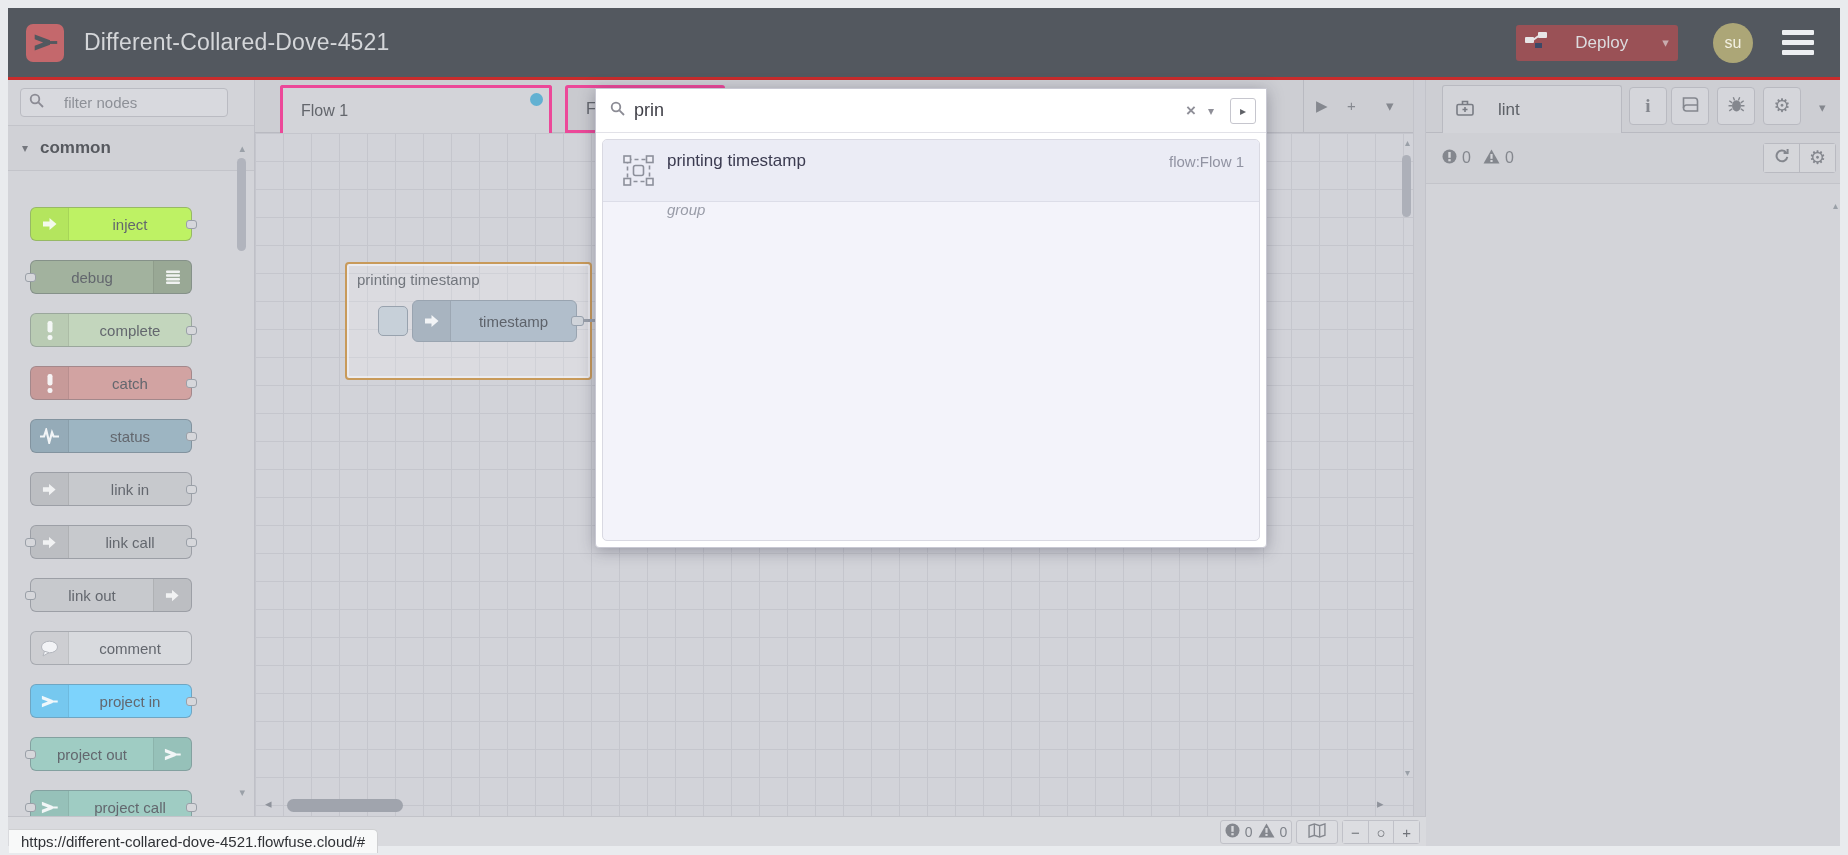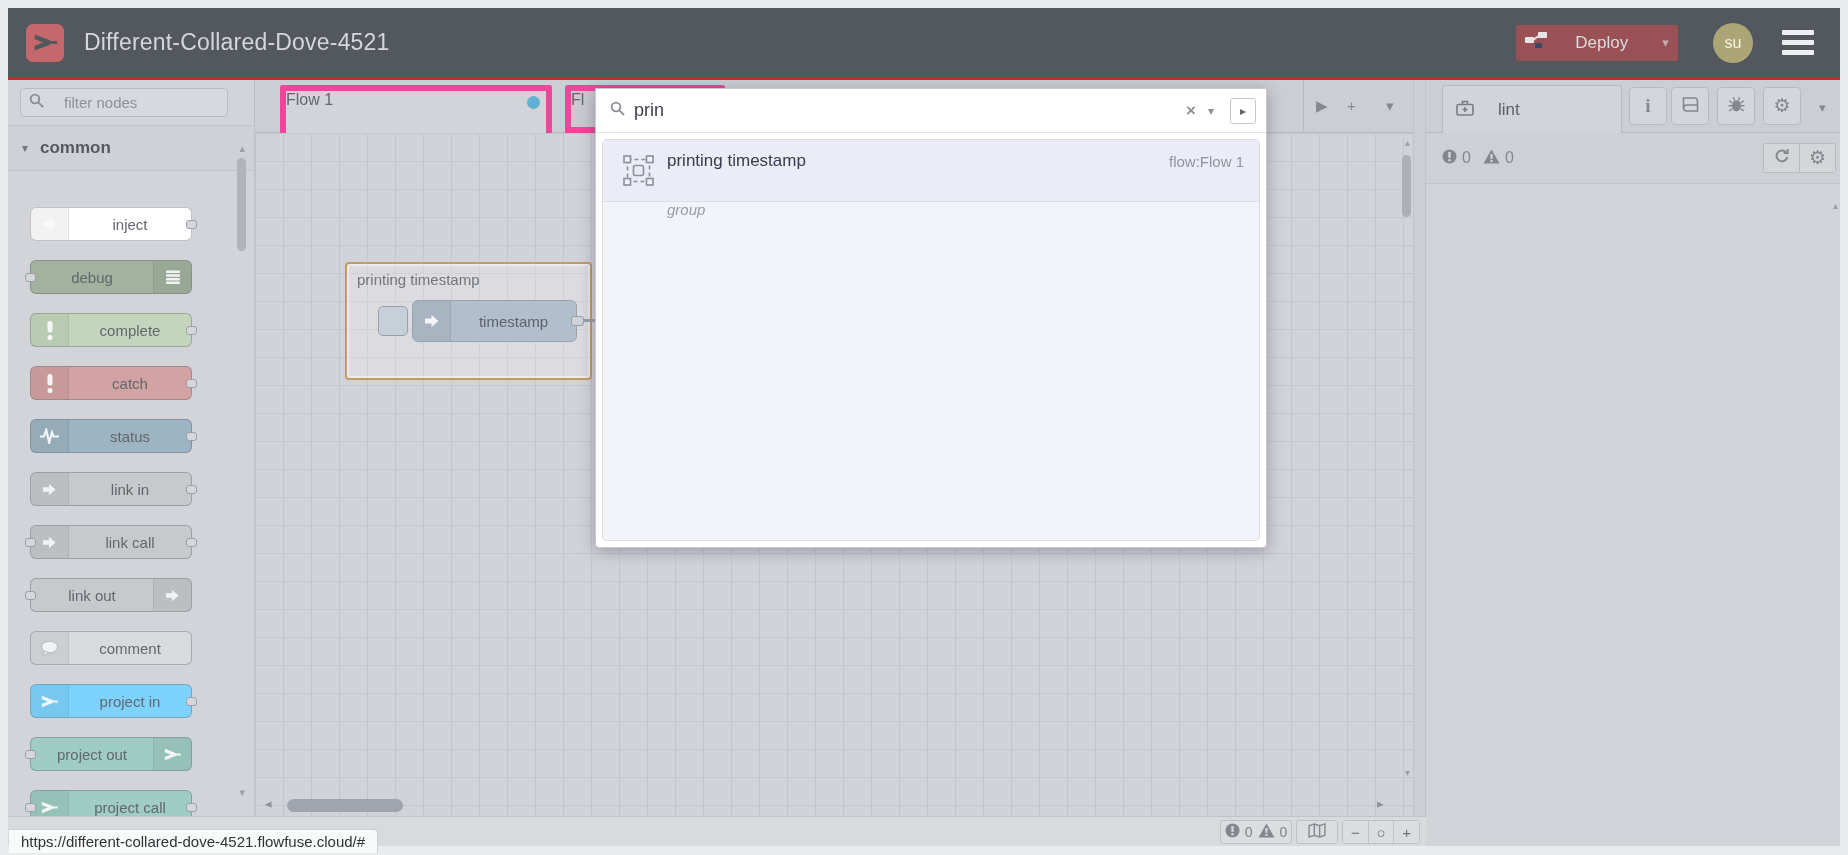--- a/index.html
+++ b/index.html
@@ -44,21 +44,21 @@
   .pnode.icon-right .icon-region { border-right:none; border-left:1px solid rgba(0,0,0,0.07); border-radius:0 5px 5px 0; }
   .plabel { flex:1; display:flex; align-items:center; justify-content:center; color:#63676e; font-size:15px; }
   .port { position:absolute; width:11px; height:9px; background:#d6d7db; border:1px solid #9aa0a8; border-radius:3px; top:12px; }
   .port.l { left:-6px; } .port.r { right:-6px; }
   .pal-scroll-up { position:absolute; right:9px; top:62px; color:#9aa0a8; font-size:11px; }
   .pal-scroll-thumb { position:absolute; right:8px; top:78px; width:9px; height:93px; border-radius:5px; background:#b1b4bd; }
   .pal-scroll-down { position:absolute; right:9px; top:706px; color:#9aa0a8; font-size:11px; }
 
   
   .tabbar { height:53px; background:#cdced3; border-bottom:1px solid #b9bac1; position:relative; }
-  .tab { position:absolute; top:5px; height:48px; background:#c9cacf; border:6px solid #ec4899; border-radius:3px 3px 0 0; color:#63666c; font-size:16px; display:flex; align-items:flex-start; padding-left:0; cursor:pointer; }
+  .tab { position:absolute; top:5px; height:48px; background:#c9cacf; border:3px solid #ec4899; border-radius:3px 3px 0 0; color:#63666c; font-size:16px; display:flex; align-items:center; padding-left:18px; cursor:pointer; }
   .tab.active { background:#d3d4d9; height:49px; border-bottom:none; }
   .tab1 { left:25px; width:272px; }
   .tab2 { left:310px; width:160px; }
   .mod-dot { position:absolute; right:6px; top:5px; width:13px; height:13px; border-radius:50%; background:#62b1d2; }
   .tab-controls { position:absolute; right:0; top:0; width:110px; height:52px; border-left:1px solid #b9bac1; }
   .tab-controls .tc { position:absolute; top:17px; color:#85888f; font-size:15px; cursor:pointer; }
   .tc-next { left:12px; } .tc-add { left:43px; font-size:20px; top:13px; } .tc-list { left:82px; font-size:12px; top:19px; }
 
   
   .canvas-body { position:absolute; top:53px; left:0; right:0; bottom:30px; background-color:#d2d3d9; overflow:hidden;
@@ -159,21 +159,21 @@
                 <line x1="9.4" y1="9.4" x2="14" y2="14" stroke="#8b8b94" stroke-width="1.8"></line>
               </svg></span>
           <input type="text" placeholder="filter nodes" style="">
         </div>
       </div>
       <div class="category-row">
         <span class="category-chevron">▾</span>
         <span class="category-label">common</span>
       </div>
       <div class="palette-list" id="palette-list">
-          <div class="pnode" style="background: #ffffff;">
+          <div class="pnode" style="background: #bef264;">
             <div class="icon-region">
               <svg width="16" height="16" viewBox="0 0 16 16">
                 <path d="M1 5.5 h6.5 v-3.5 l7 6 -7 6 v-3.5 h-6.5 z" fill="#fafbfc" opacity="0.9"></path>
               </svg>
             </div>
             <div class="plabel">inject</div>
             <div class="port r"></div>
           </div>
           <div class="pnode icon-right" style="background: rgb(162, 178, 158);">
             <div class="icon-region">

